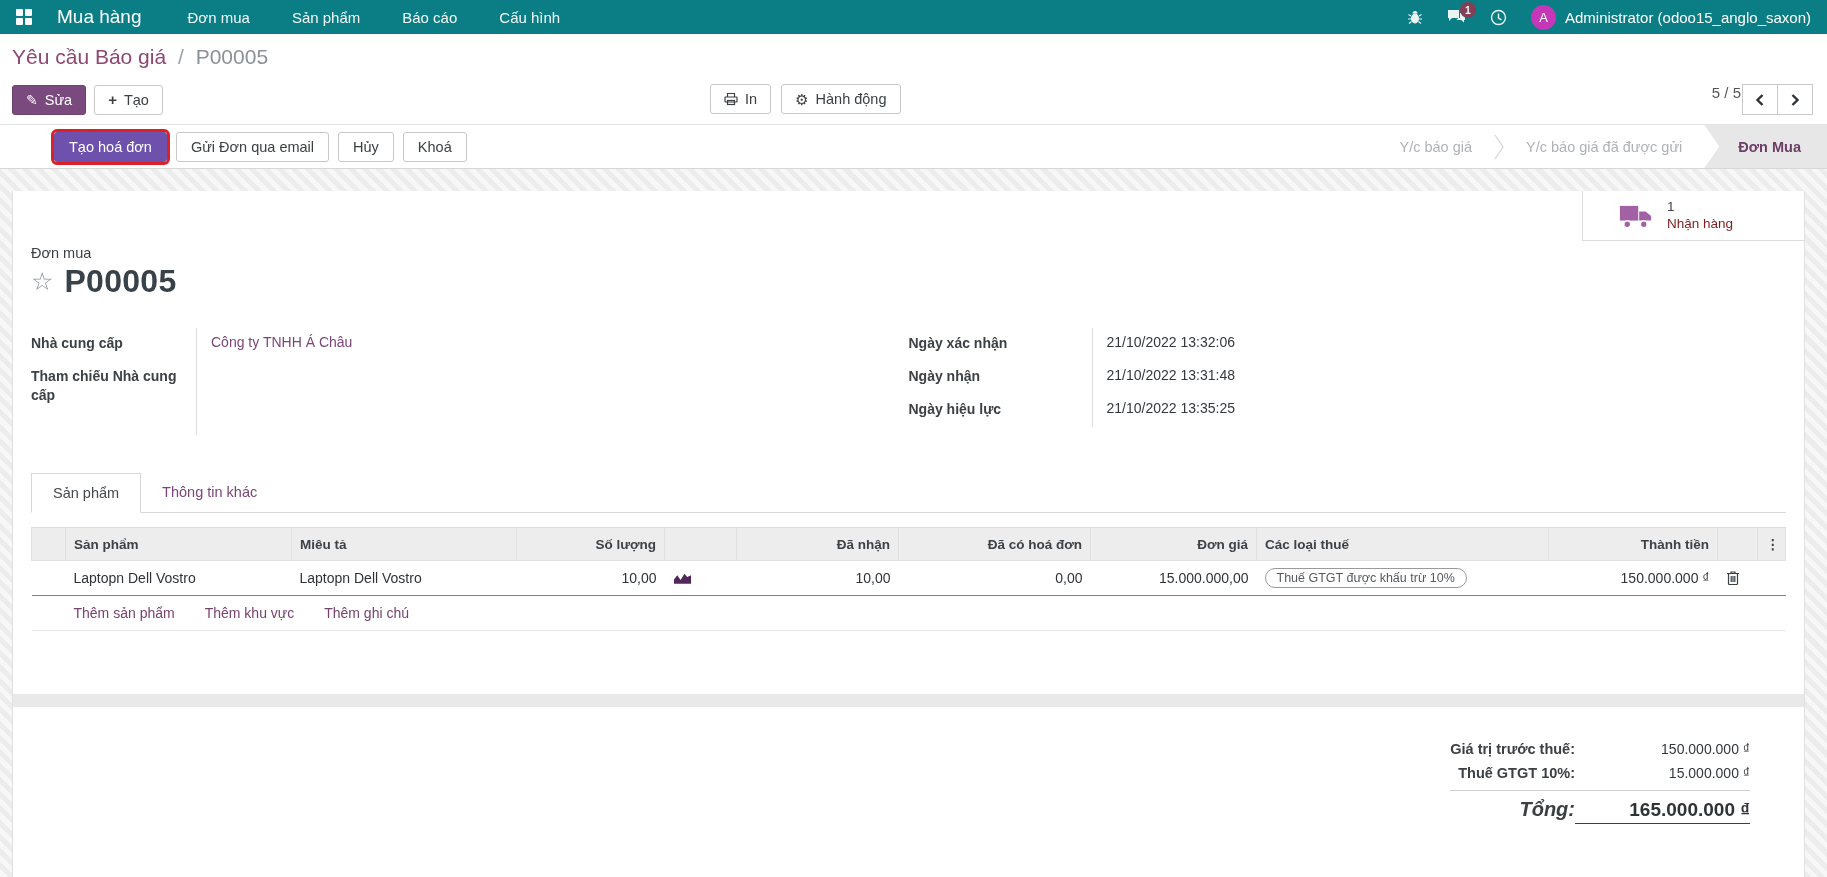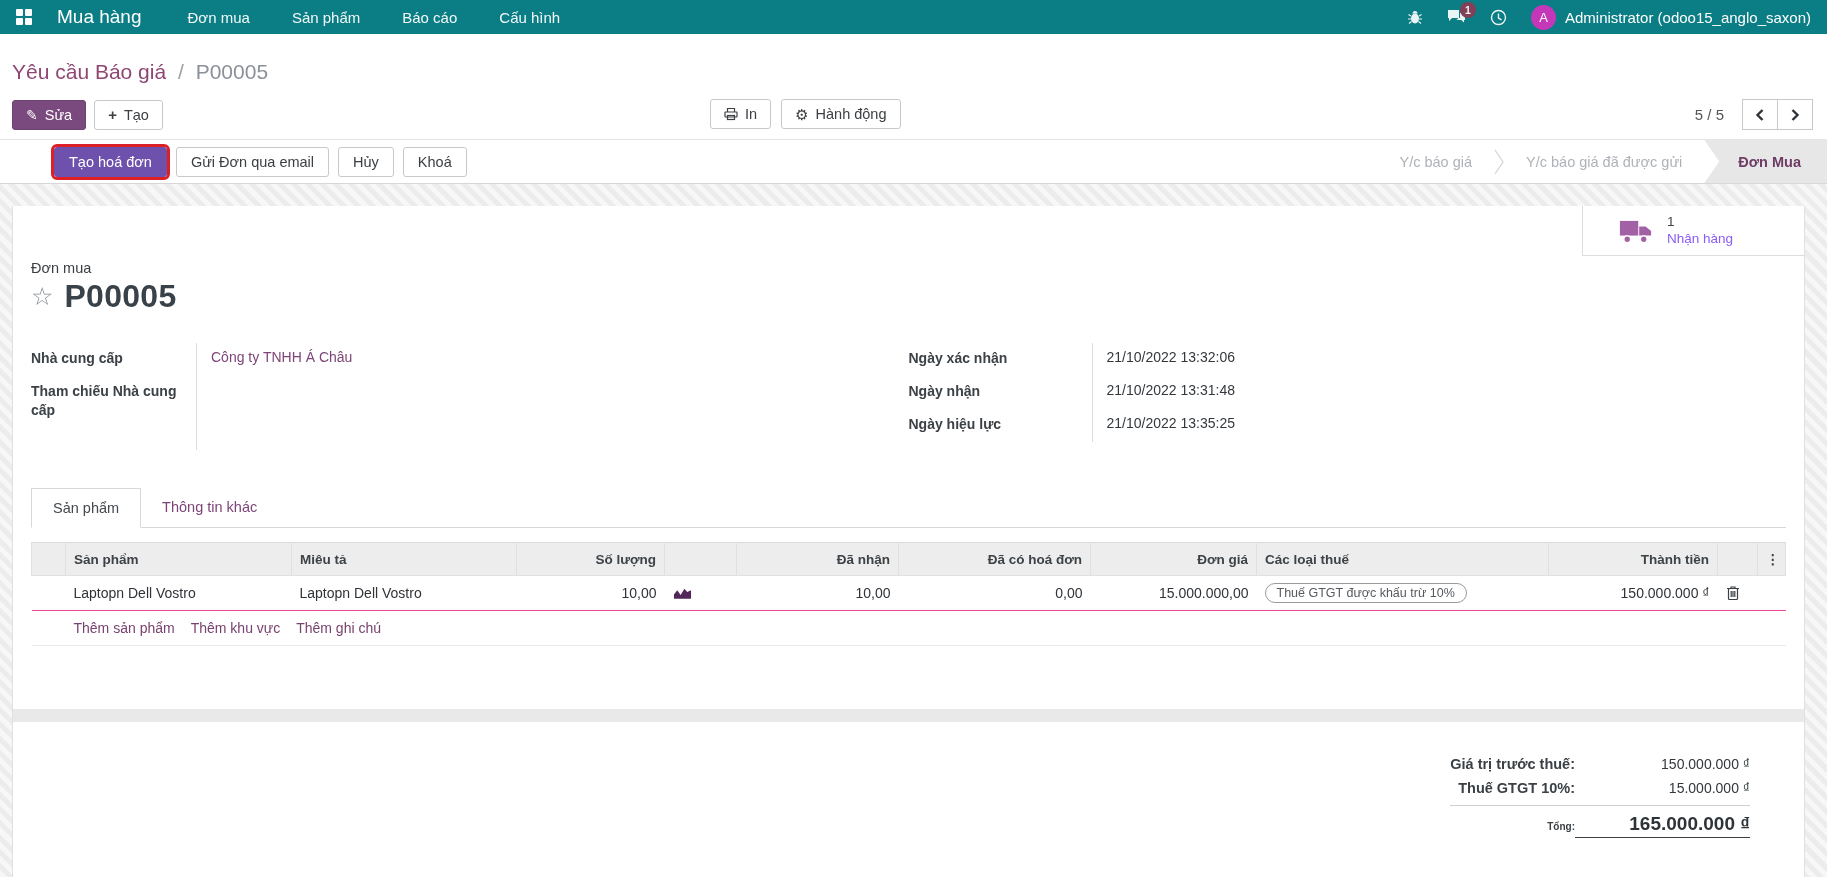--- a/index.html
+++ b/index.html
@@ -29,34 +29,34 @@
     display: flex; align-items: center; justify-content: center; padding: 0 4px; font-weight: 700;
   }
   .user-menu { display: flex; align-items: center; gap: 9px; cursor: pointer; }
   .avatar {
     width: 25px; height: 25px; border-radius: 50%; background: #c437b9; color: #fff;
     display: flex; align-items: center; justify-content: center; font-size: 13px;
   }
   .user-name { font-size: 15px; }
 
   
-  .breadcrumb-row { padding: 26px 0 6px 12px; background: #fff; }
+  .breadcrumb-row { padding: 11px 0 6px 12px; background: #fff; }
   .breadcrumb { font-size: 21px; }
   .bc-parent { color: #8f4673; cursor: pointer; }
   .bc-sep { color: #9aa0a6; margin: 0 6px; }
   .bc-current { color: #8b9198; }
 
   
   .cp-row { position: relative; height: 49px; display: flex; align-items: center; padding: 0 14px 0 12px; background: #fff; }
   .btn { display: inline-flex; align-items: center; gap: 7px; font-size: 14.5px; padding: 6px 13px;
          border: 1px solid #c9c9c9; background: #fff; color: #3c4043; border-radius: 3px; cursor: pointer; white-space: nowrap; }
   .btn-primary { background: #7a4a7e; border-color: #6d4271; color: #fff; }
   .cp-left { display: flex; gap: 8px; }
   .cp-center { position: absolute; left: 710px; top: 9px; display: flex; gap: 10px; }
-  .cp-right { margin-left: auto; display: flex; align-items: center; gap: 18px; }
+  .cp-right { margin-left: auto; display: flex; align-items: flex-start; gap: 1px; }
   .pager-value { font-size: 15px; color: #555; }
   .pager-btns { display: flex; }
   .pager-btn { width: 36px; height: 31px; border: 1px solid #c9c9c9; background: #fff;
                display: flex; align-items: center; justify-content: center; cursor: pointer; }
   .pager-btn + .pager-btn { margin-left: -1px; }
 
   
   .statusbar {
     height: 45px; background: #fff; border-top: 1px solid #e4e4e4; border-bottom: 1px solid #d7d7d7;
     display: flex; align-items: center; padding-left: 10px; overflow: hidden;
@@ -79,21 +79,21 @@
     background: repeating-linear-gradient(45deg, #f7f7f7 0 5px, #ececec 5px 10px);
   }
   .sheet { background: #fff; border: 1px solid #e0e0e0; border-top: none; min-height: 727px; position: relative; }
   .button-box {
     position: absolute; top: 0; right: 0; width: 222px; height: 50px;
     border-left: 1px solid #ddd; border-bottom: 1px solid #ddd;
     display: flex; align-items: center; padding-left: 36px; gap: 15px; cursor: pointer; background: #fff;
   }
   .bb-text { line-height: 1.25; font-size: 13.5px; }
   .bb-count { color: #41464b; }
-  .bb-label { color: #8b5cf6; }
+  .bb-label { color: #7f1d1d; }
 
   .sheet-inner { padding: 0 18px; }
   .doc-type { padding-top: 54px; font-size: 14.5px; color: #3a3f44; }
   .title-row { display: flex; align-items: center; gap: 11px; margin-top: 2px; }
   .star { font-size: 25px; color: #8a9096; cursor: pointer; line-height: 1; }
   .doc-title { font-size: 32px; font-weight: 600; color: #394149; letter-spacing: .3px; }
 
   .groups { display: flex; margin-top: 28px; }
   .group { width: 50%; }
   .g-row { display: flex; }
@@ -123,33 +123,33 @@
     text-align: left; padding: 8px 8px; border: 1px solid #e0e0e0; border-top-color: #dcdcdc;
   }
   .lines th.num, .lines td.num { text-align: right; }
   .lines td { padding: 7px 8px; border-bottom: 1px solid #ec4899; color: #2f3338; background: #fff; }
   .tax-pill {
     display: inline-block; border: 1px solid #9a9a9a; border-radius: 12px; padding: 2px 11px;
     font-size: 12.5px; color: #555a5f; white-space: nowrap;
   }
   .cell-icon { cursor: pointer; }
   .add-line-row td { padding: 9px 8px; border-bottom: 1px solid #e8e8e8; }
-  .add-links { display: flex; gap: 16px; }
+  .add-links { display: flex; gap: 30px; }
   .add-link { color: #78426f; cursor: pointer; white-space: nowrap; }
 
   .sheet-band { height: 13px; background: #e9e9e9; margin-top: 63px; }
 
   
   .totals { display: flex; flex-direction: column; align-items: flex-end; padding: 30px 54px 40px 0; }
   .t-row { display: flex; align-items: baseline; justify-content: flex-end; padding: 4px 0; }
   .t-label { font-weight: 700; color: #3b4045; font-size: 14.5px; }
   .t-value { width: 175px; text-align: right; color: #33383d; }
   .t-sep { width: 300px; border-top: 1px solid #cfcfcf; margin-top: 5px; }
   .t-row-total { padding-top: 7px; }
-  .t-total-label { font-size: 10px; }
+  .t-total-label { font-size: 20px; font-style: italic; }
   .t-total-value { font-size: 19px; font-weight: 700; color: #2e3338; border-bottom: 1px solid #3a3f44; padding-bottom: 2px; }
   .gear-glyph { font-size: 15px; line-height: 1; }
   .pencil-glyph { font-size: 14px; line-height: 1; }
   .plus-glyph { font-weight: 700; font-size: 15px; line-height: 1; }
   .opt-toggle { font-size: 15px; font-weight: 700; color: #2f3338; text-align: center !important; cursor: pointer; }
 </style>
 </head>
 <body>
 
 <header class="navbar">

